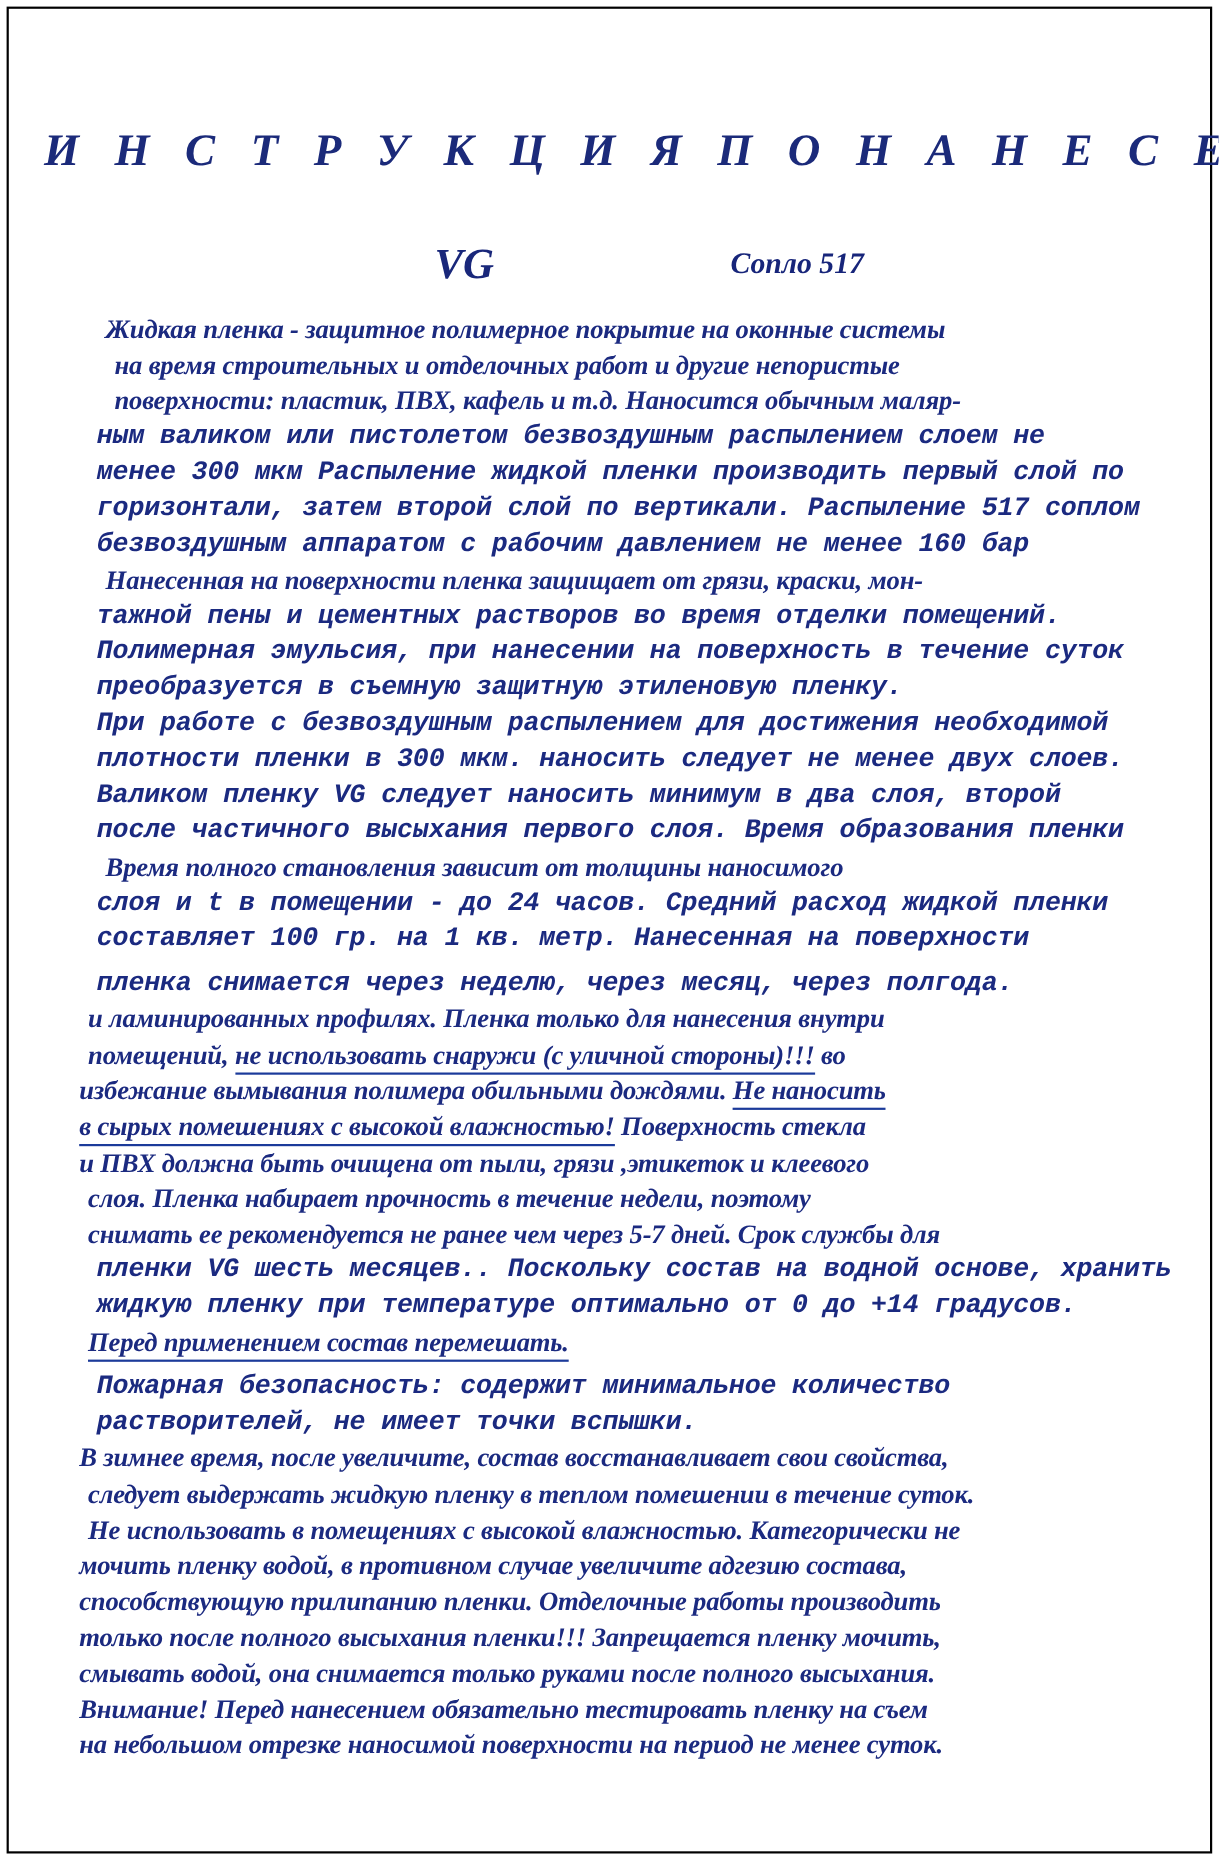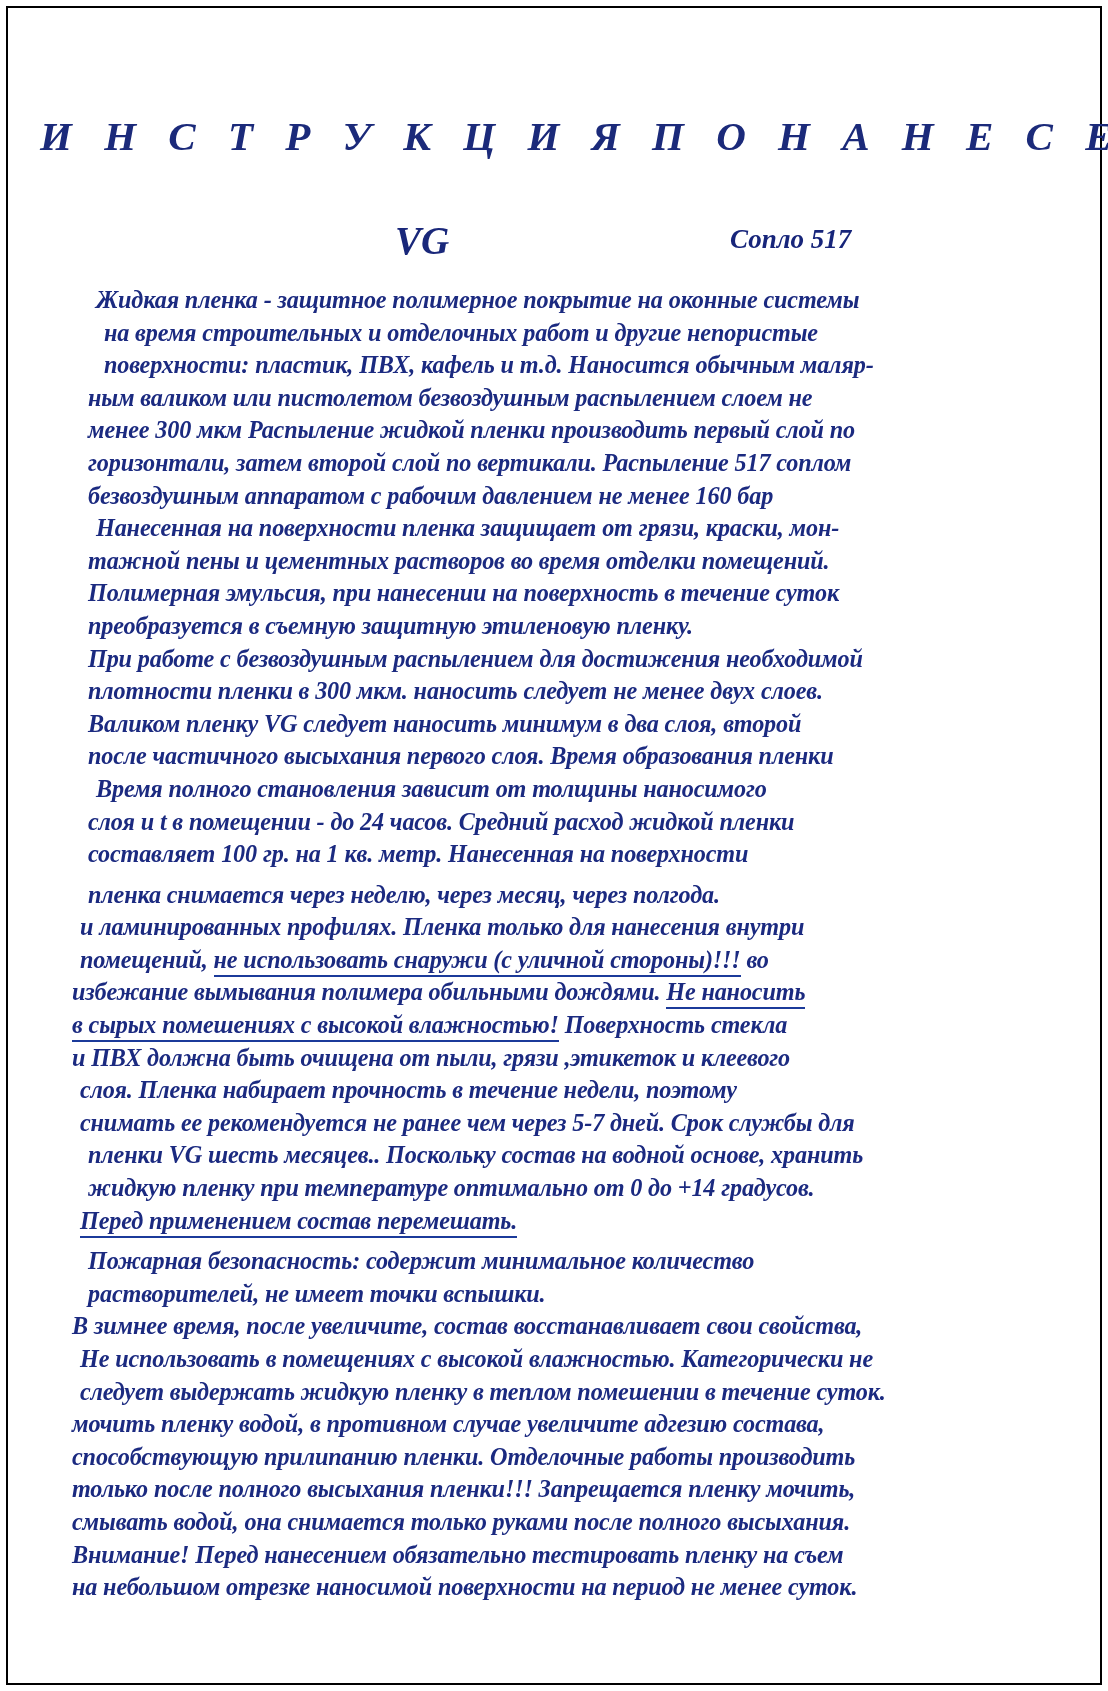--- a/index.html
+++ b/index.html
@@ -65,21 +65,21 @@
     top: 0;
     font-family: "Liberation Serif", "DejaVu Serif", serif;
     font-weight: bold;
     font-style: italic;
     font-size: 39px;
     color: #19277a;
     text-align: right;
   }
   .nozzle-label {
     position: absolute;
-    left: 690px;
+    left: 624px;
     top: 6px;
     font-family: "Liberation Serif", "DejaVu Serif", serif;
     font-weight: bold;
     font-style: italic;
     font-size: 27px;
     color: #17257a;
   }
 
   
   .body-block {
@@ -94,21 +94,21 @@
     white-space: nowrap;
     margin-left: 32px;
   }
   .ln {
     display: block;
     height: 32.6px;
   }
   
   .i0  { padding-left: 0px; }
   .i1  { padding-left: 8px; }
-  .i2  { padding-left: 16px; }
+  .i2  { padding-left: 16px; font-family: Liberation Mono, monospace; }
   .i3  { padding-left: 24px; }
   .i4  { padding-left: 32px; }
 
   .gap-sm { height: 8px; display: block; }
 
   .u {
     border-bottom: 2.5px solid #1b3a9a;
     padding-bottom: 2px;
   }
 </style>
@@ -164,23 +164,23 @@
       <span class="ln i2">жидкую пленку при температуре  оптимально от 0 до +14 градусов.</span>
 
       <span class="ln i1"><span class="u">Перед применением состав перемешать.</span></span>
 
       <span class="gap-sm"></span>
 
       <span class="ln i2">Пожарная безопасность: содержит минимальное количество</span>
       <span class="ln i2">растворителей, не имеет точки вспышки.</span>
 
       <span class="ln i0">В зимнее время, после увеличите, состав восстанавливает свои свойства,</span>
+      <span class="ln i1">следует выдержать жидкую пленку в теплом помешении в течение суток.</span>
+
       <span class="ln i1"> Не использовать в помещениях с высокой влажностью. Категорически не</span>
-
-      <span class="ln i1">следует выдержать жидкую пленку в теплом помешении в течение суток.</span>
       <span class="ln i0">мочить пленку водой, в противном случае увеличите адгезию состава,</span>
       <span class="ln i0">способствующую прилипанию пленки. Отделочные работы производить</span>
       <span class="ln i0">только после полного высыхания пленки!!! Запрещается пленку мочить,</span>
       <span class="ln i0">смывать водой, она снимается только руками после полного высыхания.</span>
 
       <span class="ln i0">Внимание! Перед нанесением  обязательно тестировать пленку на съем</span>
       <span class="ln i0"> на небольшом отрезке наносимой поверхности  на период не менее суток.</span>
 
     </div>
   </div>

